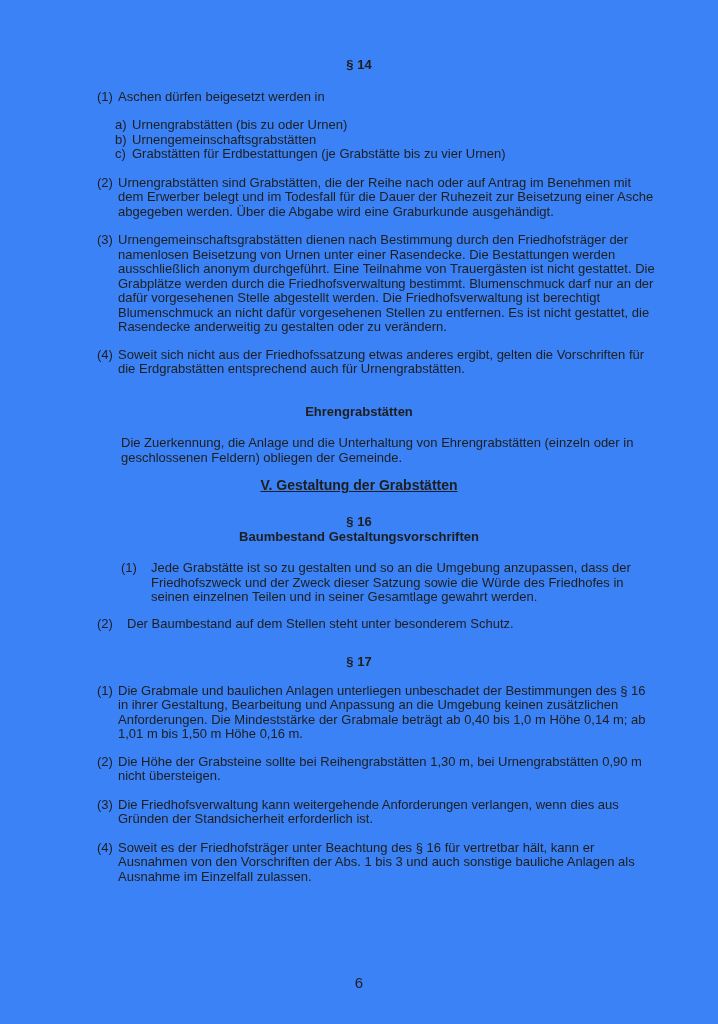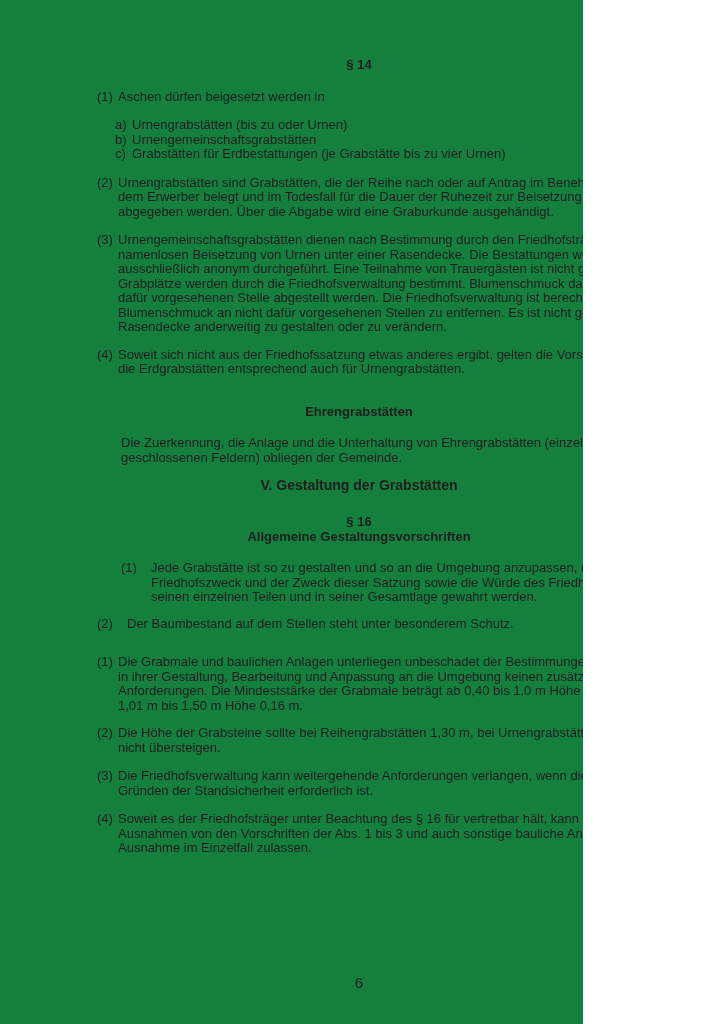--- a/index.html
+++ b/index.html
@@ -2,23 +2,23 @@
 <html><head>
 <meta charset="utf-8">
 <style>
   html, body {
     margin: 0;
     padding: 0;
     background: #ffffff;
   }
   .page {
     position: relative;
-    width: 583px;
+    width: 718px;
     height: 1024px;
-    background: #15803d;
+    background: #3b82f6;
     font-family: "Liberation Sans", sans-serif;
     color: #1e1e1e;
     font-size: 13px;
     line-height: 14.5px;
     overflow: hidden;
   }
   .content {
     position: absolute;
     left: 97px;
     top: 58px;
@@ -32,21 +32,21 @@
   }
   .sec-head .line { display: block; }
   
   .chapter {
     width: 524px;
     text-align: center;
     font-weight: bold;
     font-size: 14px;
     line-height: 16px;
   }
-  .chapter span { }
+  .chapter span { text-decoration: underline; }
   
   .np { display: flex; }
   .np .num { flex: 0 0 21px; }
   .np.wide .num { flex: 0 0 30px; }
   .np .txt { flex: 1 1 auto; }
   
   .sublist { margin-left: 18px; }
   .li { display: flex; }
   .li .marker { flex: 0 0 17px; }
   .li .txt { flex: 1 1 auto; }
@@ -120,35 +120,36 @@
     </div>
 
     <div class="plain mb12">Die Zuerkennung, die Anlage und die Unterhaltung von Ehrengrabstätten (einzeln oder in geschlossenen Feldern) obliegen der Gemeinde.</div>
 
     <div class="chapter mb22">
       <span>V. Gestaltung der Grabstätten</span>
     </div>
 
     <div class="sec-head mb17">
       <span class="line">§ 16</span>
-      <span class="line">Allgemeine Gestaltungsvorschriften</span>
+      <span class="line">Baumbestand Gestaltungsvorschriften</span>
     </div>
 
     <div class="np wide mb12">
       <span class="num">(1)</span>
       <span class="txt">Jede Grabstätte ist so zu gestalten und so an die Umgebung anzupassen, dass der Friedhofszweck und der Zweck dieser Satzung sowie die Würde des Friedhofes in seinen einzelnen Teilen und in seiner Gesamtlage gewahrt werden.</span>
     </div>
 
     <div class="np wide mb24">
       <span class="num">(2)</span>
       <span class="txt">Der Baumbestand auf dem Stellen steht unter besonderem Schutz.</span>
     </div>
 
 
     <div class="sec-head mb14">
+      <span class="line">§ 17</span>
     </div>
 
     <div class="np mb13">
       <span class="num">(1)</span>
       <span class="txt">Die Grabmale und baulichen Anlagen unterliegen unbeschadet der Bestimmungen des § 16 in ihrer Gestaltung, Bearbeitung und Anpassung an die Umgebung keinen zusätzlichen Anforderungen. Die Mindeststärke der Grabmale beträgt ab 0,40 bis 1,0 m Höhe 0,14 m; ab 1,01 m bis 1,50 m Höhe 0,16 m.</span>
     </div>
 
     <div class="np mb14">
       <span class="num">(2)</span>
       <span class="txt">Die Höhe der Grabsteine sollte bei Reihengrabstätten 1,30 m, bei Urnengrabstätten 0,90 m nicht übersteigen.</span>

